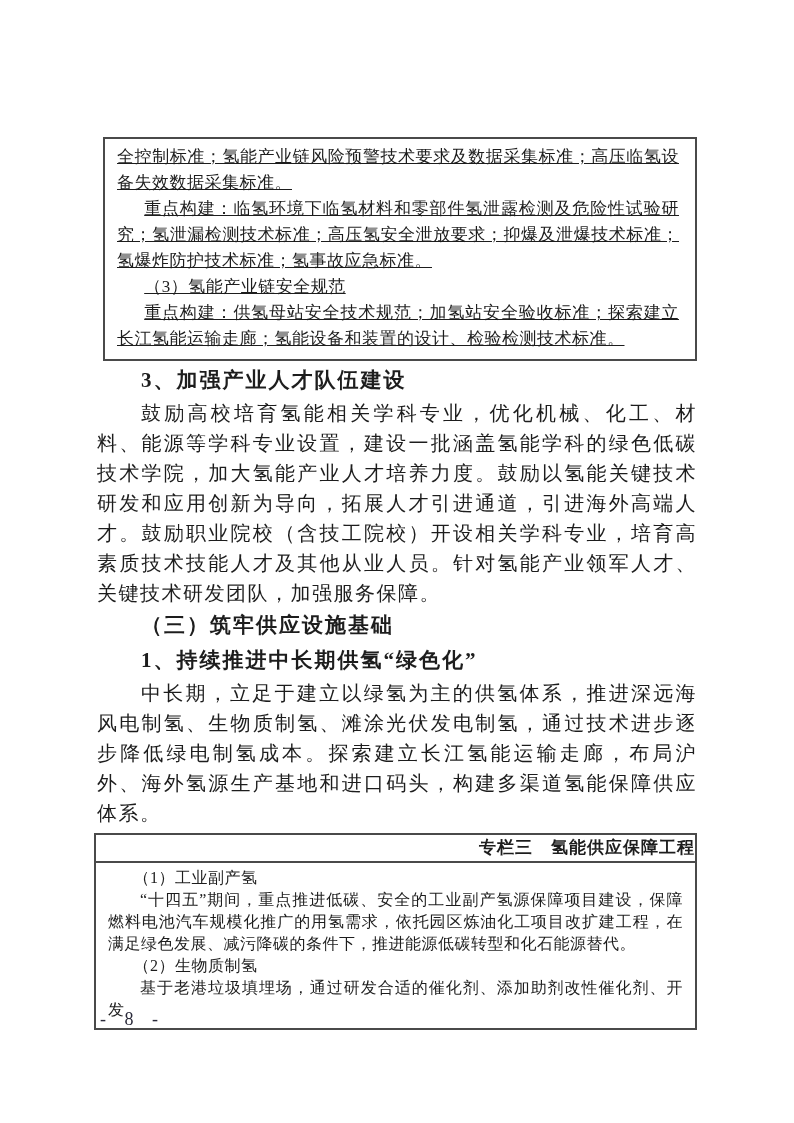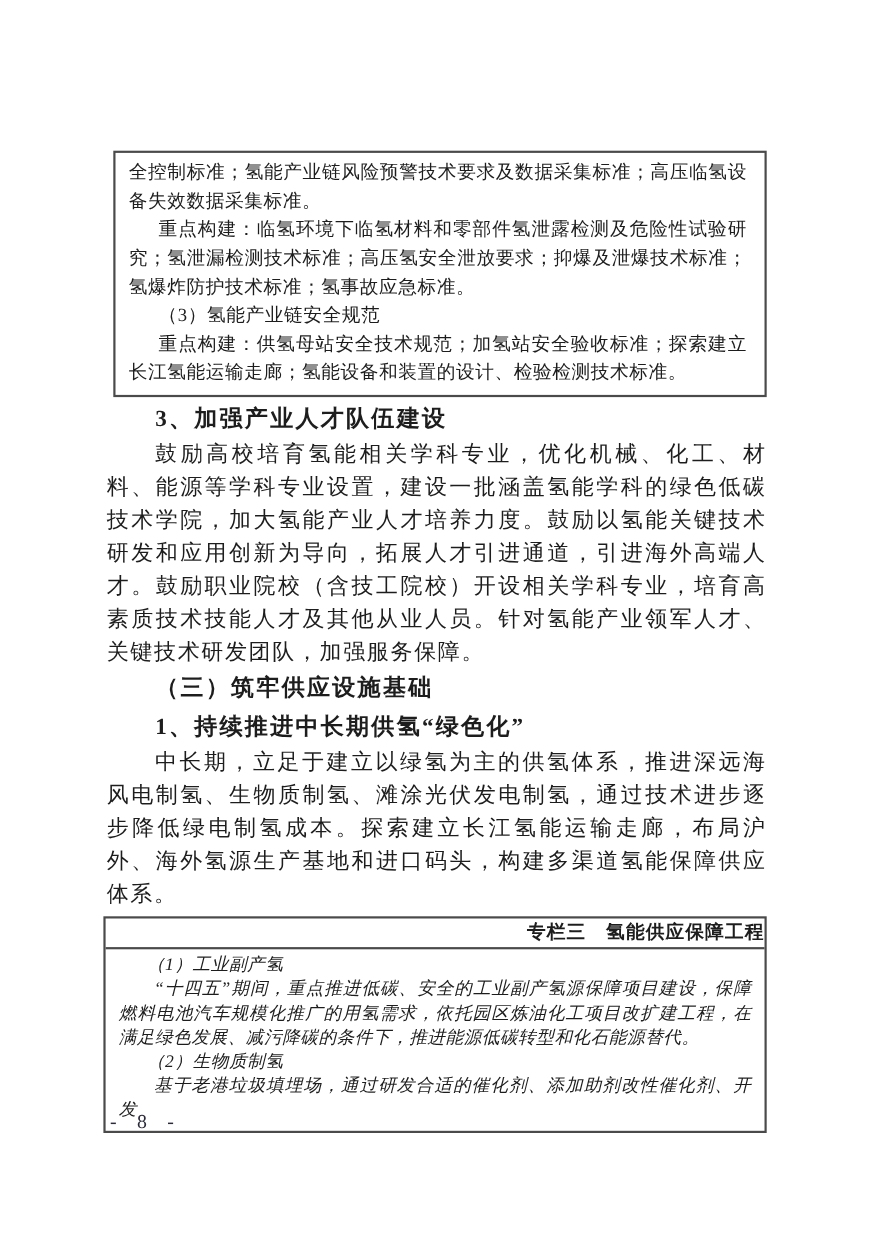--- a/index.html
+++ b/index.html
@@ -16,20 +16,21 @@
   }
 
   
   .box1 {
     border:2px solid #4a4a4a;
     margin-left:6px;
     padding:5px 16px 7px 12px;
     font-size:17px;
     line-height:26px;
     letter-spacing:0.5px;
+    text-decoration:underline;
   }
   .box1 p { margin:0; text-align:justify; }
   .box1 p.ind { text-indent:1.6em; }
 
   
   h2.head {
     font-size:21px;
     font-weight:bold;
     margin:2px 0 0 0;
     line-height:35px;
@@ -62,21 +63,20 @@
     line-height:21px;
     padding:2px 0 3px 0;
     border-bottom:2px solid #4a4a4a;
     letter-spacing:1px;
   }
   .box2-body {
     padding:4px 12px 7px 12px;
     font-size:16px;
     line-height:22px;
     letter-spacing:0.5px;
-    font-style:italic;
   }
   .box2-body p { margin:0; text-align:justify; }
   .box2-body p.sub { text-indent:1.6em; }
   .box2-body p.ind { text-indent:2em; }
 
   .pagenum {
     position:absolute;
     left:100px;
     bottom:93px;
     font-size:18px;

